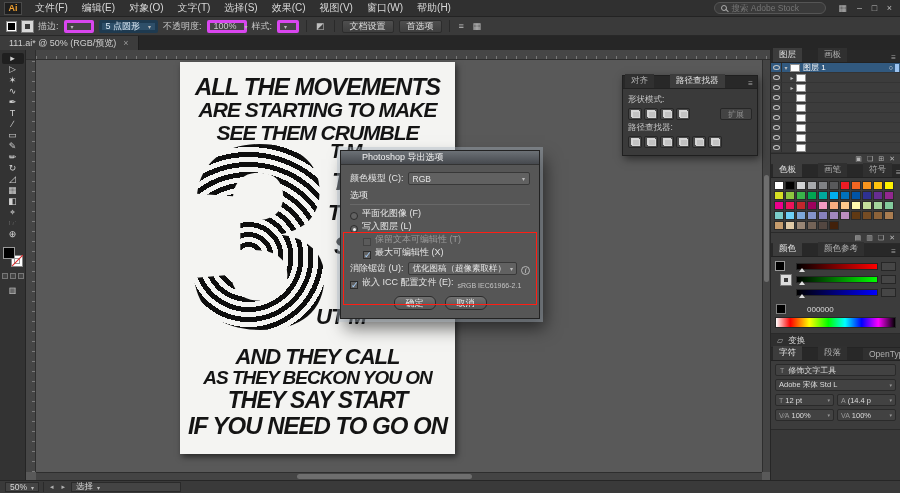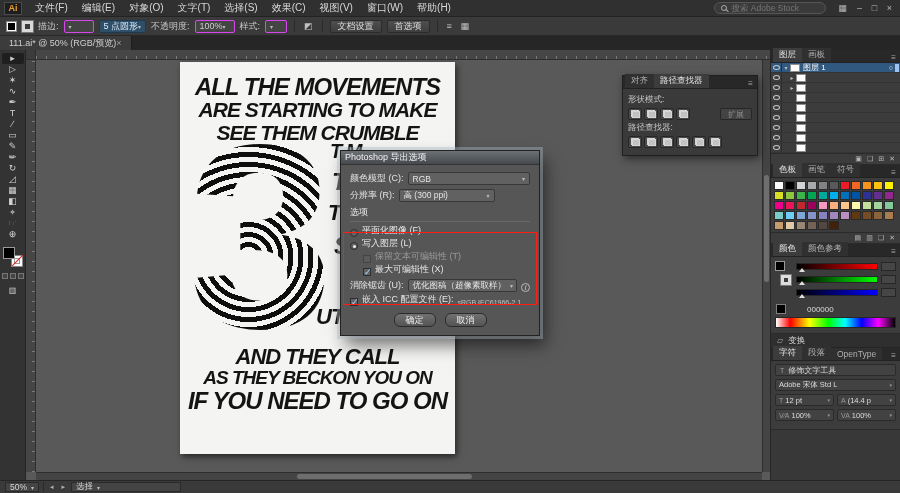--- a/index.html
+++ b/index.html
@@ -18,31 +18,31 @@
   .mag{width:6px;height:6px;border:1px solid #aaa;border-radius:50%;position:relative;flex:none}
   .mag::after{content:"";position:absolute;width:4px;height:1px;background:#aaa;transform:rotate(45deg);right:-3px;bottom:-1px}
   .mb-ico{color:#b8b8b8;font-size:9px;padding:0 4px}
   .win-btn{width:13px;text-align:center;color:#bbb;font-size:9px}
 
   
   .controlbar{height:19px;background:#3a3a3a;border-bottom:1px solid #282828;display:flex;align-items:center;padding:0 6px;gap:5px;font-size:9px;flex:none}
   .cb-fill{width:11px;height:11px;background:#000;border:1px solid #8a8a8a;box-shadow:inset 0 0 0 1px #fff;flex:none}
   .cb-stroke{width:11px;height:11px;border:3px solid #d9d9d9;outline:1px solid #777;background:#3a3a3a;flex:none}
   .cb-label{color:#c8c8c8;white-space:nowrap}
-  .cb-select{height:13px;border:1px solid #d946ef;background:#444;display:flex;align-items:center;gap:0;padding:0 4px;border-radius:2px;white-space:nowrap}
+  .cb-select{height:13px;border:3px solid #d946ef;background:#444;display:flex;align-items:center;gap:8px;padding:0 4px;border-radius:2px;white-space:nowrap}
   .cb-select.brush{background:#2e4f69;border-color:#1e3a50;color:#dce9f5}
   .caret{font-size:6px;color:#bbb}
   .w22{width:22px}.w30{width:30px}.w40{width:40px}
   .cb-btn{height:13px;border:1px solid #2c2c2c;background:linear-gradient(#4f4f4f,#3e3e3e);padding:0 7px;display:flex;align-items:center;border-radius:2px;color:#ddd;white-space:nowrap}
   .cb-sep{width:1px;height:12px;background:#2a2a2a;margin:0 2px;flex:none}
   .cb-ico{color:#c0c0c0;font-size:9px;padding:0 2px}
 
   
   .tabbar{height:14px;background:#262626;display:flex;align-items:flex-end;flex:none}
-  .doc-tab{height:14px;background:#3c3c3c;border-right:1px solid #1e1e1e;display:flex;align-items:center;padding:0 9px;font-size:9px;color:#cfcfcf;white-space:nowrap}
+  .doc-tab{height:14px;background:#3c3c3c;border-right:1px solid #1e1e1e;display:flex;align-items:center;gap:7px;padding:0 9px;font-size:9px;color:#cfcfcf;white-space:nowrap}
   .tab-close{color:#999;font-size:9px}
 
   
   .workspace{flex:1;display:flex;min-height:0}
 
   
   .toolbar{width:26px;background:#333;border-right:1px solid #252525;display:flex;flex-direction:column;align-items:center;padding-top:3px;flex:none}
   .tool{width:22px;height:11px;display:flex;align-items:center;justify-content:center;color:#d2d2d2;font-size:9px;line-height:11px}
   .tool.active{background:#1f1f1f;border-radius:2px}
   .tool-glyph{pointer-events:none}
@@ -77,38 +77,38 @@
   .pfr-2{left:148px;top:138px;font-size:22px}
   .pfr-3{left:154px;top:170px;font-size:24px}
   .pfr-4{left:160px;top:206px;font-size:24px}
   .pfr-5{left:136px;top:242px;font-size:22px}
   .poster-bottom{position:absolute;left:0;right:0;top:283px;z-index:3}
   .pbl-0{font-size:22px}.pbl-1{font-size:19px}.pbl-2{font-size:23px}.pbl-3{font-size:24px}
 
   
   .float-panel{position:absolute;left:596px;top:25px;width:136px;background:#3a3a3a;border:1px solid #1f1f1f;box-shadow:2px 3px 8px rgba(0,0,0,.5);z-index:4}
   .ptabs{height:13px;background:#282828;display:flex;align-items:flex-end;padding-left:2px;border-bottom:1px solid #222}
-  .ptab-host{display:flex;gap:0;align-items:flex-end}
+  .ptab-host{display:flex;gap:16px;align-items:flex-end}
   .ptab{padding:1px 6px;font-size:8.5px;color:#b0b0b0;background:#303030;white-space:nowrap}
   .ptab.active{background:#3c3c3c;color:#e2e2e2}
   .menu-ico{margin-left:auto;color:#a8a8a8;padding:0 4px;font-size:8px}
   .pf-body{padding:3px 5px 5px}
   .pf-label{font-size:8.5px;color:#c6c6c6;margin:2px 0}
   .pf-row{display:flex;align-items:center;gap:3px;margin-bottom:2px}
   .pf-row-btns{display:flex;gap:2px}
   .pf-btn{width:14px;height:12px;background:#4a4a4a;border:1px solid #262626;border-radius:2px;display:flex;align-items:center;justify-content:center}
   .pf-ico{width:9px;height:8px;position:relative;display:block}
   .pf-ico::before,.pf-ico::after{content:"";position:absolute;width:6px;height:5px;border:1px solid #d6d6d6}
   .pf-ico::before{left:0;top:0;background:#8a8a8a}
   .pf-ico::after{right:0;bottom:0;background:#c2c2c2}
   .pf-expand{height:12px;padding:0 7px;background:#434343;border:1px solid #262626;color:#8f8f8f;border-radius:2px;font-size:8px;display:flex;align-items:center;margin-left:auto}
 
   
   .dialog{position:absolute;left:314px;top:100px;width:200px;background:#565656;border:1px solid #222;box-shadow:0 0 0 3px rgba(175,188,200,.4),5px 9px 16px rgba(0,0,0,.55);z-index:5}
-  .dlg-title{height:14px;background:linear-gradient(#6c7176,#46494e);color:#f2f2f2;font-size:9px;display:flex;align-items:center;padding:0 4px;border-bottom:1px solid #333;white-space:nowrap}
+  .dlg-title{height:14px;background:linear-gradient(#6c7176,#46494e);color:#f2f2f2;font-size:9px;display:flex;align-items:center;padding:0 21px;border-bottom:1px solid #333;white-space:nowrap}
   .dlg-body{position:relative;padding:7px 9px 8px;font-size:9px;color:#e4e4e4}
   .drow{display:flex;align-items:flex-end;gap:4px;margin-bottom:4px;white-space:nowrap}
   .drow.opt{margin-bottom:3px;height:10px}
   .dlabel{flex:none}
   .dselect{height:13px;background:#616161;border:1px solid #383838;border-radius:2px;display:flex;align-items:center;justify-content:space-between;gap:4px;padding:0 4px;font-size:8.5px;overflow:hidden}
   .grow{flex:1;min-width:0}
   .w95{width:96px}
   .dsection{margin:2px 0 1px;color:#e8e8e8}
   .sep-line{height:1px;background:#474747;border-bottom:1px solid #686868;margin:2px 0 5px}
   .radio{width:8px;height:8px;border-radius:50%;border:1px solid #2d2d2d;background:#626262;position:relative;flex:none}
@@ -323,20 +323,21 @@
               <div class="poster-frag pfr-0">T M</div>
               <div class="poster-frag pfr-1">TH</div>
               <div class="poster-frag pfr-2">THAT</div>
               <div class="poster-frag pfr-3">S</div>
               <div class="poster-frag pfr-4">P</div>
               <div class="poster-frag pfr-5">UT M</div>
             </div>
           <div class="poster-bottom">
               <div class="poster-line pbl-0">AND THEY CALL</div>
               <div class="poster-line pbl-1">AS THEY BECKON YOU ON</div>
+              <div class="poster-line pbl-2">THEY SAY START</div>
               <div class="poster-line pbl-3">IF YOU NEED TO GO ON</div>
             </div>
         </div>
       </div>
 
       <div class="float-panel">
         <div class="ptabs">
           <span class="ptab-host">
               <span class="ptab">对齐</span>
               <span class="ptab active">路径查找器</span>
@@ -390,27 +391,20 @@
 
       <div class="dialog">
         <div class="dlg-title">
           <span>Photoshop 导出选项</span>
         </div>
         <div class="dlg-body">
           <div class="drow">
             <span class="dlabel">颜色模型 (C):</span>
             <span class="dselect grow">
                 <span>RGB</span>
-                <span class="caret">▾</span>
-              </span>
-          </div>
-          <div class="drow">
-            <span class="dlabel">分辨率 (R):</span>
-            <span class="dselect w95">
-                <span>高 (300 ppi)</span>
                 <span class="caret">▾</span>
               </span>
           </div>
           <div class="dsection">选项</div>
           <div class="sep-line"></div>
           <div class="drow opt">
             <span class="radio"></span>
             <span>平面化图像 (F)</span>
           </div>
           <div class="drow opt">

